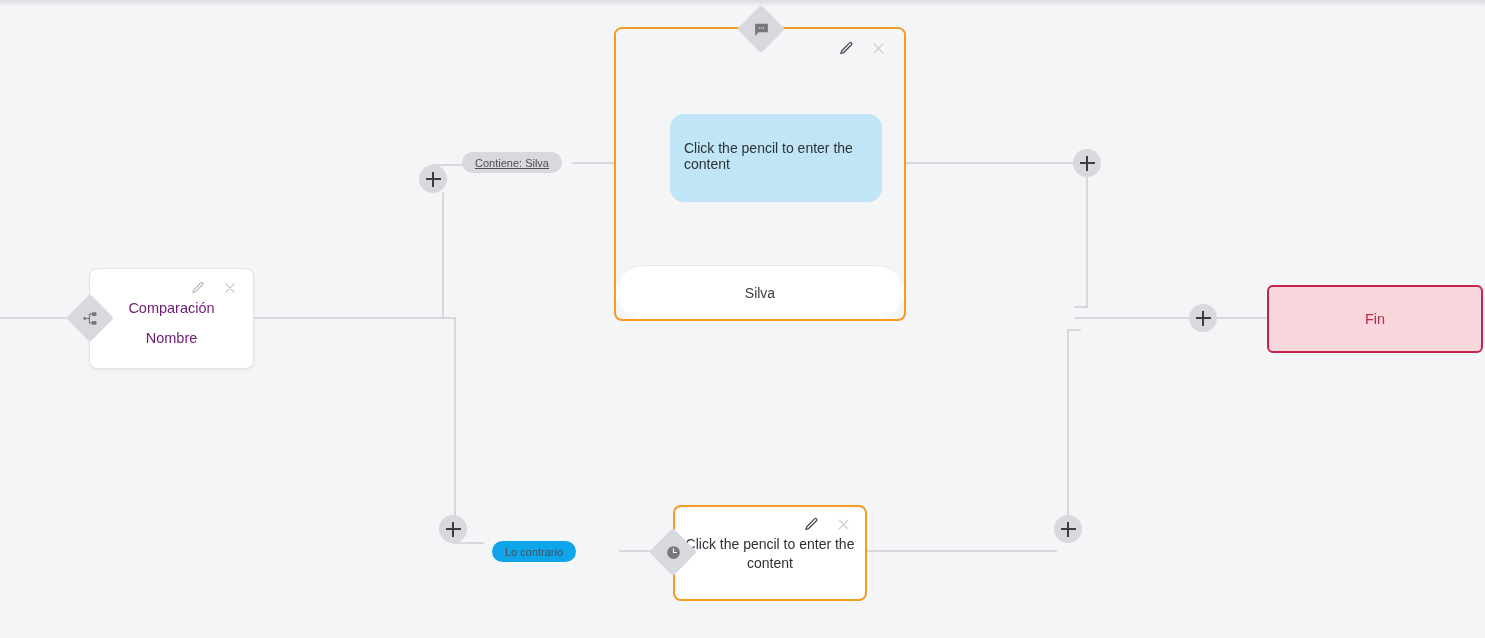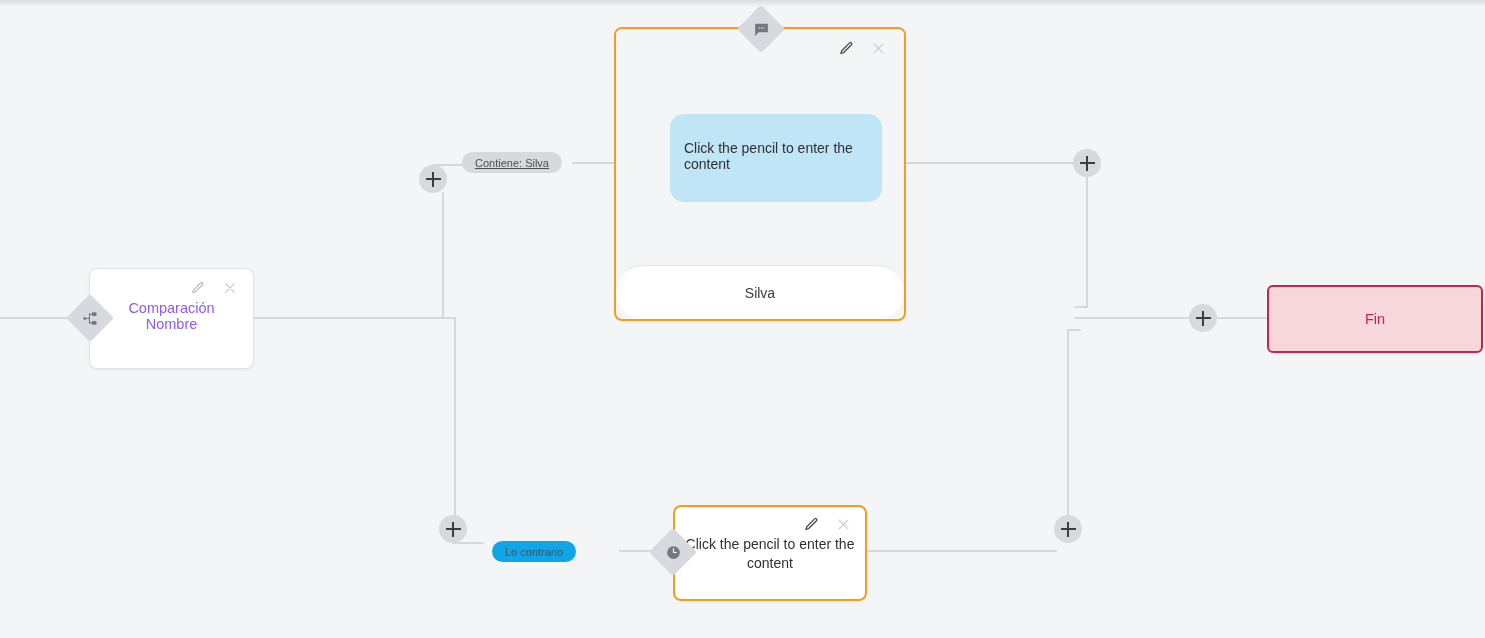--- a/index.html
+++ b/index.html
@@ -32,25 +32,25 @@
   #node-comparacion {
     left: 89px; top: 268px; width: 165px; height: 101px;
     background: #ffffff;
     border: 1px solid #e2e3e6;
     border-radius: 8px;
     box-shadow: 0 1px 3px rgba(0,0,0,0.06);
   }
   #node-comparacion .title,
   #node-comparacion .subtitle {
     text-align: center;
-    color: #8b5cf6;
+    color: #701a75;
     font-size: 14.5px;
   }
   #node-comparacion .title { margin-top: 31px; }
-  #node-comparacion .subtitle { }
+  #node-comparacion .subtitle { margin-top: 14px; }
 
   
   #node-message {
     left: 614px; top: 27px; width: 292px; height: 294px;
     background: #f4f5f7;
     border: 2px solid #f59a23;
     border-radius: 8px;
     overflow: hidden;
   }
   #node-message .card-body {

